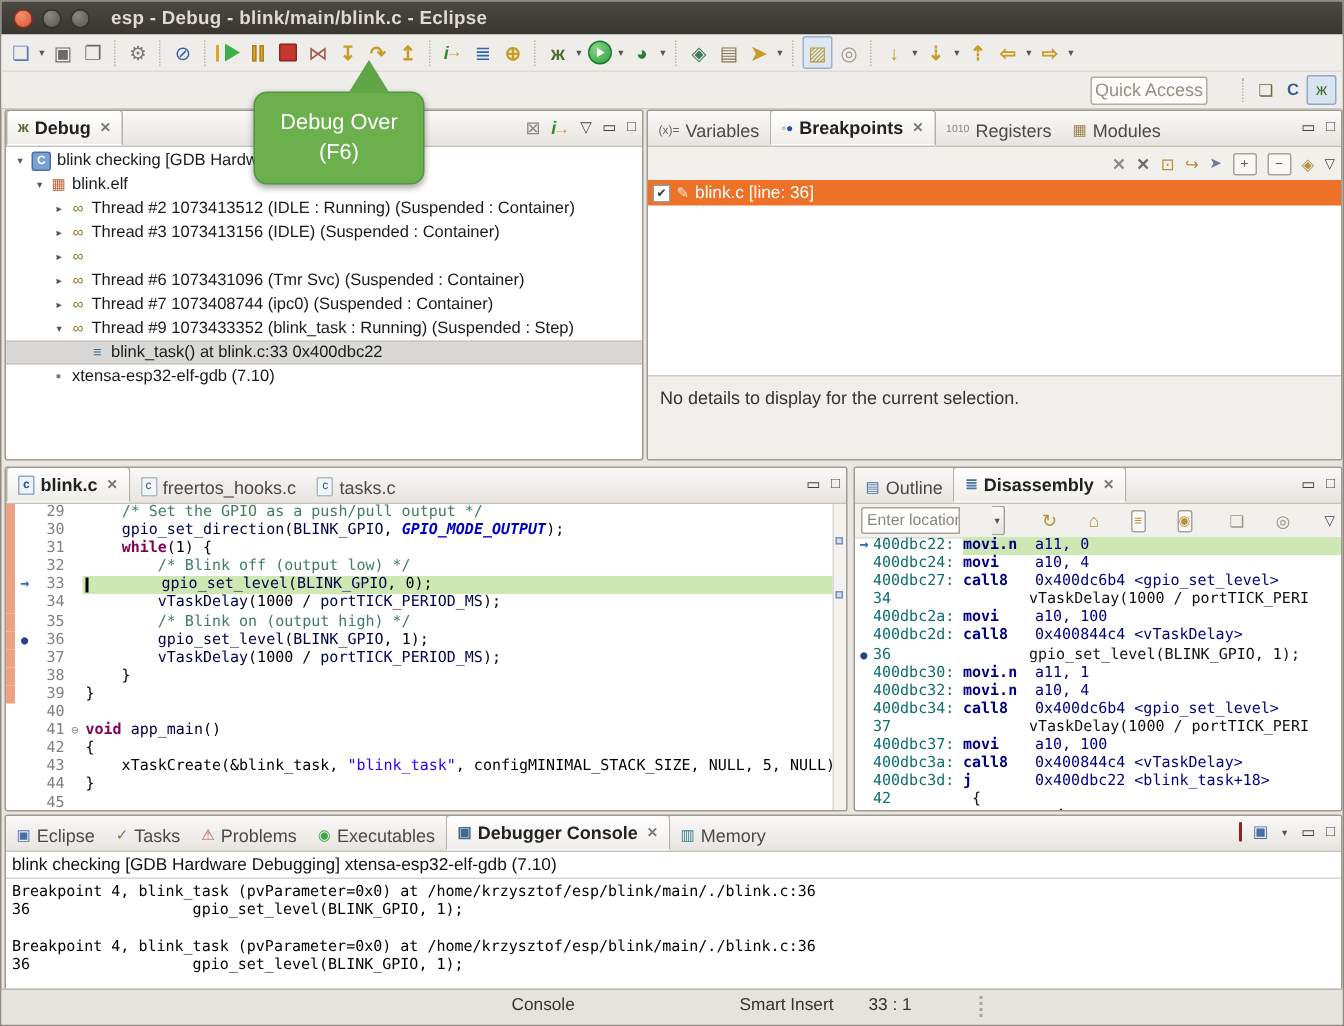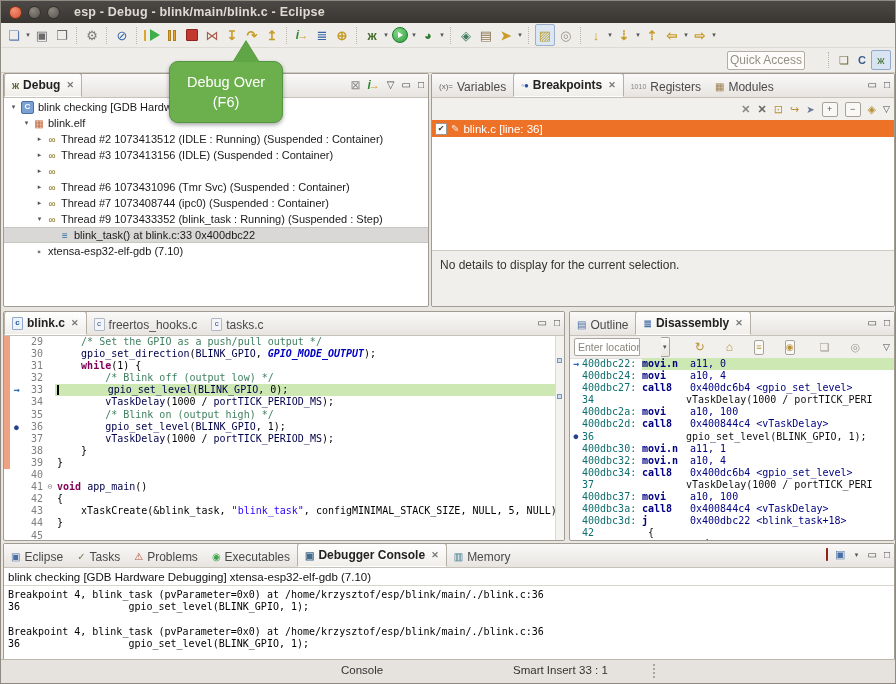--- a/index.html
+++ b/index.html
@@ -429,21 +429,21 @@
         <span class="vb">▭</span>
         <span class="vb">□</span>
       </div>
     </div>
     <div id="console-header">blink checking [GDB Hardware Debugging] xtensa-esp32-elf-gdb (7.10)</div>
     <div id="console-lines"><div class="cline" style="min-height: 12.2px;">Breakpoint 4, blink_task (pvParameter=0x0) at /home/krzysztof/esp/blink/main/./blink.c:36</div><div class="cline" style="min-height: 12.2px;">36                  gpio_set_level(BLINK_GPIO, 1);</div><div class="cline" style="min-height: 12.2px;"></div><div class="cline" style="min-height: 12.2px;">Breakpoint 4, blink_task (pvParameter=0x0) at /home/krzysztof/esp/blink/main/./blink.c:36</div><div class="cline" style="min-height: 12.2px;">36                  gpio_set_level(BLINK_GPIO, 1);</div></div>
   </div>
 
   <div id="statusbar">
     <span class="sbitem" style="left:340px">Console</span>
-    <span class="sbitem" style="left:512px">Smart Insert</span>
+    <span class="sbitem" style="left:492px">Smart Insert</span>
     <span class="sbitem" style="left:578px">33 : 1</span>
     <span class="sbhandle"></span>
   </div>
 
   <div id="tooltip-arrow"></div>
   <div id="tooltip">
     <span>Debug Over</span>
     <span>(F6)</span>
   </div>
 

